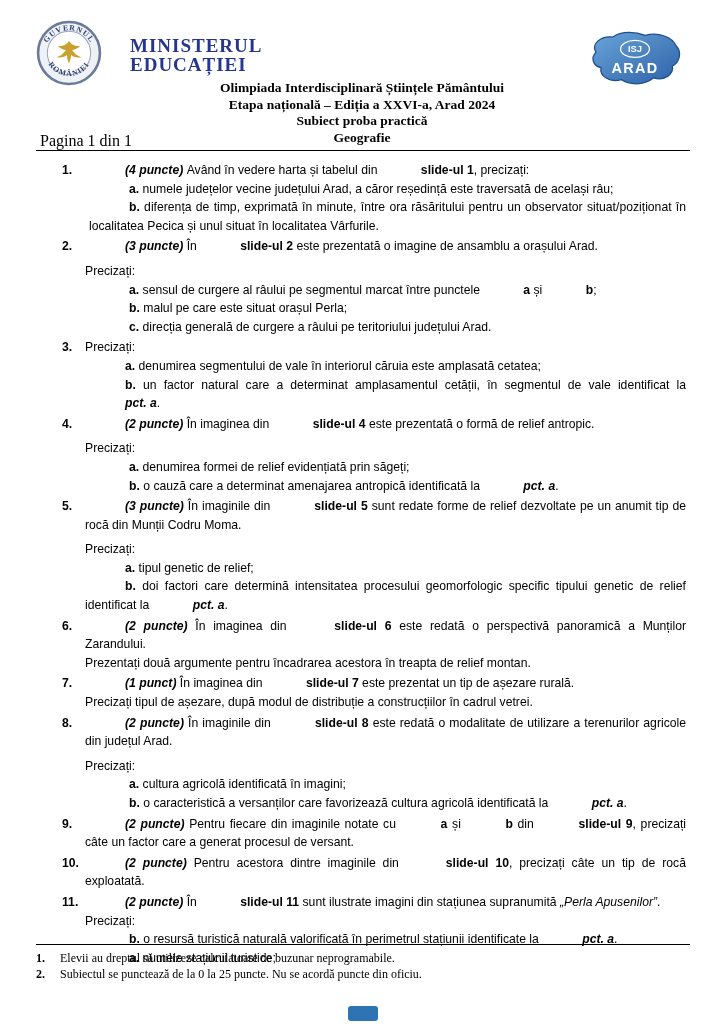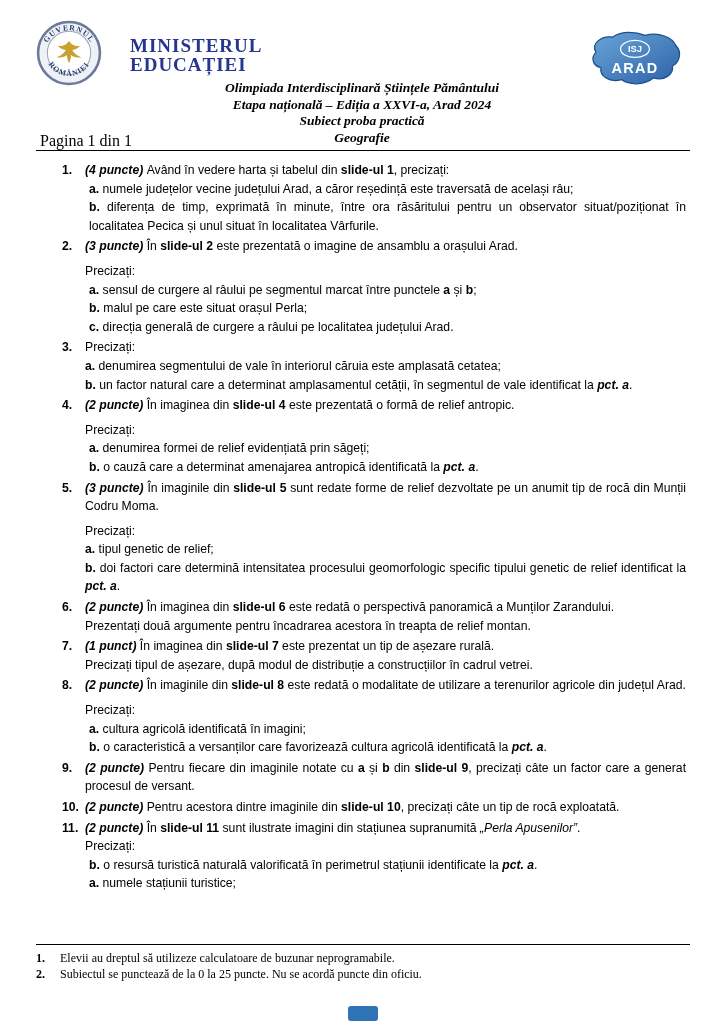--- a/index.html
+++ b/index.html
@@ -13,36 +13,36 @@
   .header { position:relative; height:152px; }
   .gov-logo { position:absolute; left:36px; top:20px; width:66px; height:66px; }
   .ministry {
     position:absolute; left:130px; top:36px;
     font-family:"Liberation Serif", serif; font-weight:bold;
     color:var(--ministry-blue,#26368f); font-size:19px; letter-spacing:1px; line-height:19px;
   }
   .isj-logo { position:absolute; right:38px; top:26px; width:102px; height:68px; }
   .titles {
     position:absolute; top:80px; left:0; right:0; text-align:center;
-    font-family:"Liberation Serif", serif; font-weight:bold; font-size:13.5px; line-height:16.6px;font-style:italic;
+    font-family:"Liberation Serif", serif; font-weight:bold; font-size:13.5px; line-height:16.6px;
   }
   .page-indicator {
     position:absolute; left:40px; top:132px;
     font-family:"Liberation Serif", serif; font-size:16px;
   }
   .rule { position:absolute; left:36px; right:34px; top:150px; border:none; border-top:1.5px solid #000; }
   
   .main { padding:9px 38px 0 62px; }
   .question { display:flex; margin-bottom:2px; }
   .q-num { flex:0 0 23px; width:23px; font-weight:bold; font-size:12.2px; line-height:18.6px; }
   .q-body { flex:1; min-width:0; }
   .q-para { font-size:12.2px; line-height:18.6px; text-align:justify; }
   .q-para.indent { padding-left:4px; }
   .q-para.spaced { margin-top:6px; }
-  .b { font-weight:bold; }
+  .b { font-weight:bold;margin-left:40px; }
   .i { font-style:italic; }
   
   .footer { position:absolute; left:36px; right:34px; top:944px; }
   .rule2 { border:none; border-top:1.5px solid #000; margin-bottom:5px; }
   .footnote { display:flex; font-family:"Liberation Serif", serif; font-size:12px; line-height:16px; }
   .fn-num { flex:0 0 24px; width:24px; font-weight:bold; }
   .fn-text { flex:1; }
   .footer-mark {
     position:absolute; left:50%; transform:translateX(-50%); top:62px;
     width:30px; height:15px; border-radius:3px;
@@ -113,21 +113,21 @@
           <p class="q-para indent"><span class="b">b.</span><span> diferența de timp, exprimată în minute, între ora răsăritului pentru un observator situat/poziționat în localitatea Pecica și unul situat în localitatea Vârfurile.</span></p>
         </div>
       </div>
       <div class="question">
         <div class="q-num">2.</div>
         <div class="q-body">
           <p class="q-para"><span class="b i">(3 puncte) </span><span>În </span><span class="b">slide-ul 2</span><span> este prezentată o imagine de ansamblu a orașului Arad.</span></p>
           <p class="q-para spaced"><span>Precizați:</span></p>
           <p class="q-para indent"><span class="b">a.</span><span> sensul de curgere al râului pe segmentul marcat între punctele </span><span class="b">a</span><span> și </span><span class="b">b</span><span>;</span></p>
           <p class="q-para indent"><span class="b">b.</span><span> malul pe care este situat orașul Perla;</span></p>
-          <p class="q-para indent"><span class="b">c.</span><span> direcția generală de curgere a râului pe localitatea județului Arad.</span></p>
+          <p class="q-para indent"><span class="b">c.</span><span> direcția generală de curgere a râului pe teritoriului județului Arad.</span></p>
         </div>
       </div>
       <div class="question">
         <div class="q-num">3.</div>
         <div class="q-body">
           <p class="q-para"><span>Precizați:</span></p>
           <p class="q-para"><span class="b">a.</span><span> denumirea segmentului de vale în interiorul căruia este amplasată cetatea;</span></p>
           <p class="q-para"><span class="b">b.</span><span> un factor natural care a determinat amplasamentul cetății, în segmentul de vale identificat la </span><span class="b i">pct. a</span><span>.</span></p>
         </div>
       </div>

